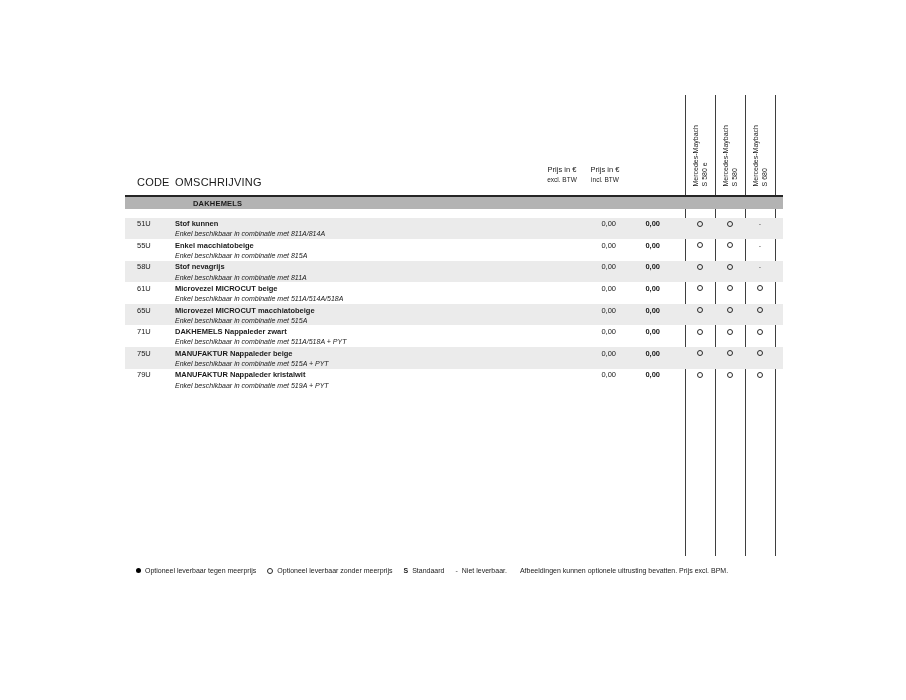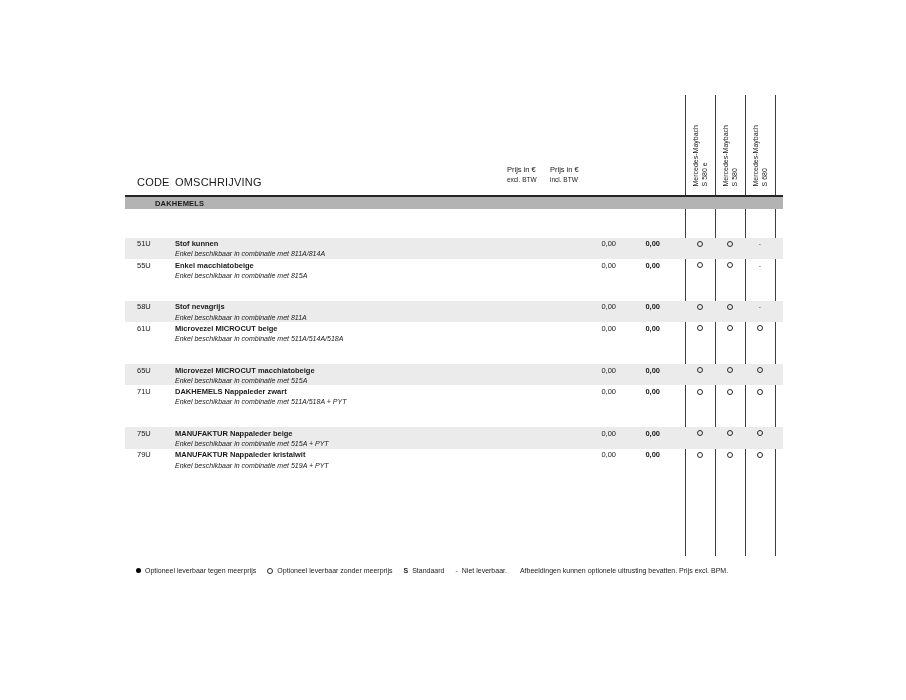--- a/index.html
+++ b/index.html
@@ -2,40 +2,40 @@
 <html><head>
 <meta charset="utf-8">
 <style>
   html,body{margin:0;padding:0;background:#fff;}
   #page{
     position:relative;width:906px;height:700px;background:#fff;overflow:hidden;
     font-family:"Liberation Sans","DejaVu Sans",sans-serif;color:#1a1a1a;
   }
   
   .head-label{position:absolute;font-size:11px;letter-spacing:.2px;color:#1a1a1a;white-space:nowrap;}
-  .price-head{position:absolute;width:110px;text-align:left;line-height:9.5px;white-space:nowrap;}
+  .price-head{position:absolute;width:110px;text-align:center;line-height:9.5px;white-space:nowrap;}
   .price-head .ph1{font-size:7.5px;}
   .price-head .ph2{font-size:6.5px;}
   
   .vline{position:absolute;top:95px;height:461px;width:1px;background:#3f3f3f;}
   
   .veh-col{position:absolute;top:88px;height:98px;width:30px;display:flex;justify-content:center;align-items:flex-end;}
   .veh-label{writing-mode:vertical-rl;transform:rotate(180deg);font-size:7px;line-height:9px;white-space:nowrap;color:#1a1a1a;}
   .veh-label span{display:block;}
   
   .section-bar{
     position:absolute;left:125px;top:195px;width:658px;height:12px;
     background:var(--bar-bg,#b3b3b3);border-top:2px solid #262626;box-sizing:content-box;
     display:flex;align-items:center;
   }
-  .section-bar .sec-title{margin-left:30px;font-size:7.5px;font-weight:bold;letter-spacing:.2px;}
+  .section-bar .sec-title{margin-left:68px;font-size:7.5px;font-weight:bold;letter-spacing:.2px;}
   
   #rows{position:absolute;left:125px;top:217.5px;width:658px;}
   .row{position:relative;box-sizing:border-box;padding-top:1px;}
-  .row.shaded{background:var(--stripe,#ebebeb);margin-top:20px;}
+  .row.shaded{background:var(--stripe,#ebebeb);}
   .rline{position:relative;height:10.3px;}
   .rline>*{position:absolute;top:0;height:10.3px;display:flex;align-items:center;white-space:nowrap;}
   .cell-code{left:12px;font-size:7.5px;}
   .cell-title{left:50px;font-size:7.5px;font-weight:bold;}
   .cell-note{left:50px;font-size:7px;font-style:italic;}
   .cell-extra{left:50px;font-size:7px;}
   .cell-p1{left:402px;width:89px;justify-content:flex-end;font-size:7.5px;}
   .cell-p2{left:450px;width:85px;justify-content:flex-end;font-size:7.5px;font-weight:bold;}
   .dotcell{width:30px;justify-content:center;font-size:7px;color:#2b2b2b;}
   .dc1{left:560px;} .dc2{left:590px;} .dc3{left:620px;}

